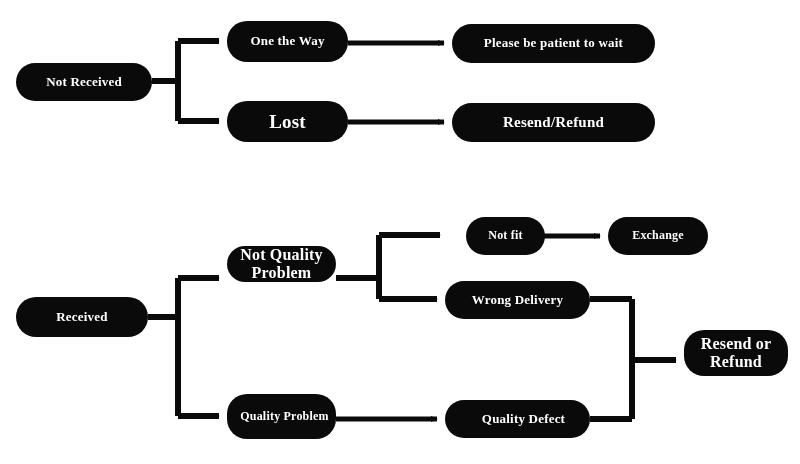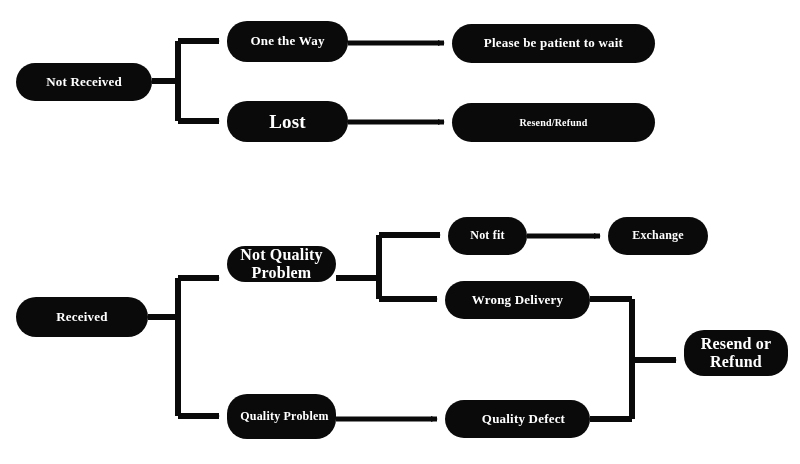--- a/index.html
+++ b/index.html
@@ -112,37 +112,37 @@
   </div>
 
   <div class="node" style="left:452px; top:24px; width:203px; height:39px; font-size:13px;">
     <span>Please be patient to wait</span>
   </div>
 
   <div class="node" style="left:227px; top:101px; width:121px; height:41px; font-size:19px;">
     <span>Lost</span>
   </div>
 
-  <div class="node" style="left:452px; top:103px; width:203px; height:39px; font-size:10px;">
+  <div class="node" style="left:452px; top:103px; width:203px; height:39px; font-size:15px;">
     <span>Resend/Refund</span>
   </div>
 
   <div class="node" style="left:16px; top:297px; width:132px; height:40px; font-size:13px;">
     <span>Received</span>
   </div>
 
   <div class="node" style="left:227px; top:246px; width:109px; height:36px; font-size:16px;">
     <span>Not Quality Problem</span>
   </div>
 
   <div class="node" style="left:227px; top:394px; width:109px; height:45px; font-size:12px;padding-left:12px;">
     <span>Quality Problem</span>
   </div>
 
-  <div class="node" style="left:448px; top:217px; width:79px; height:38px; font-size:12px;">
+  <div class="node" style="left:466px; top:217px; width:79px; height:38px; font-size:12px;">
     <span>Not fit</span>
   </div>
 
   <div class="node" style="left:608px; top:217px; width:100px; height:38px; font-size:12px;">
     <span>Exchange</span>
   </div>
 
   <div class="node" style="left:445px; top:281px; width:145px; height:38px; font-size:13px;">
     <span>Wrong Delivery</span>
   </div>

